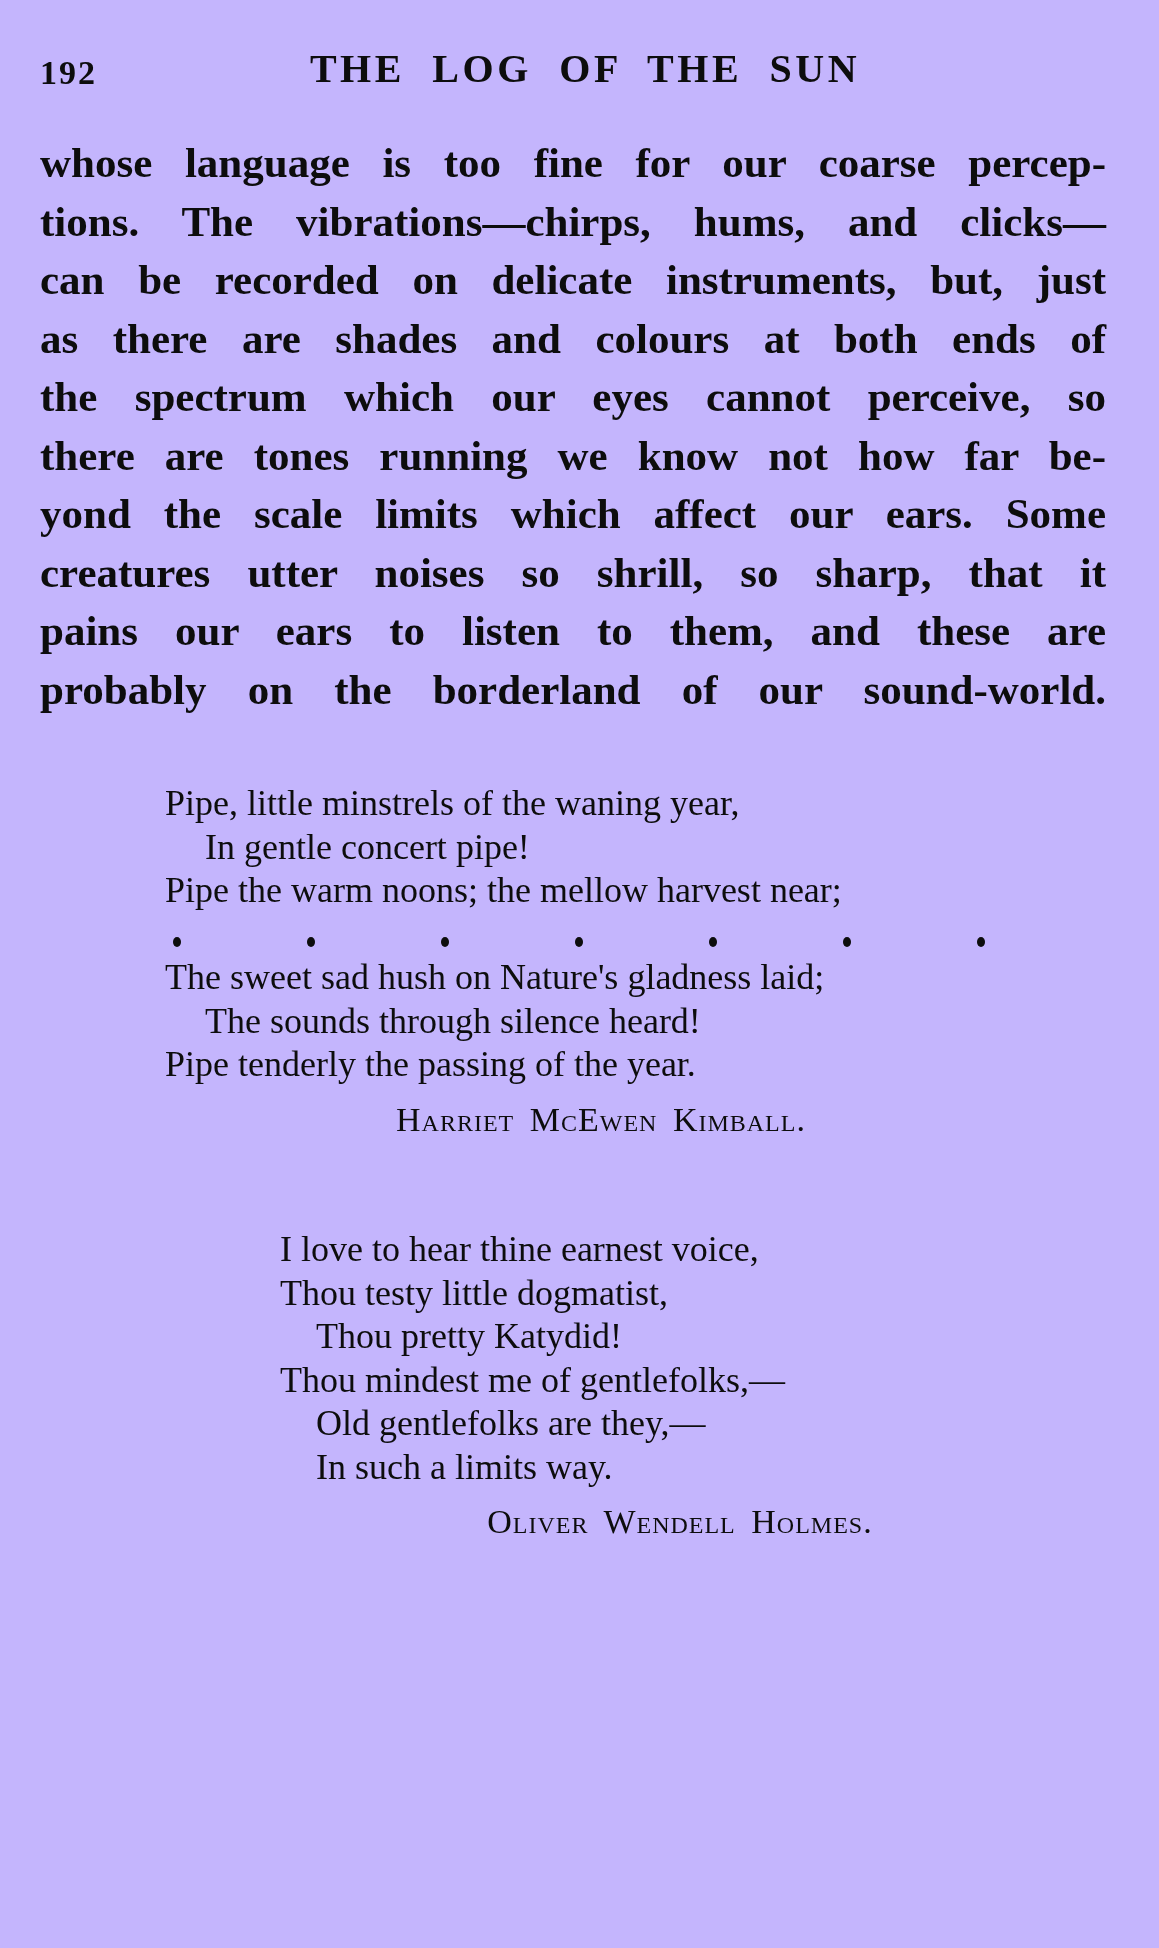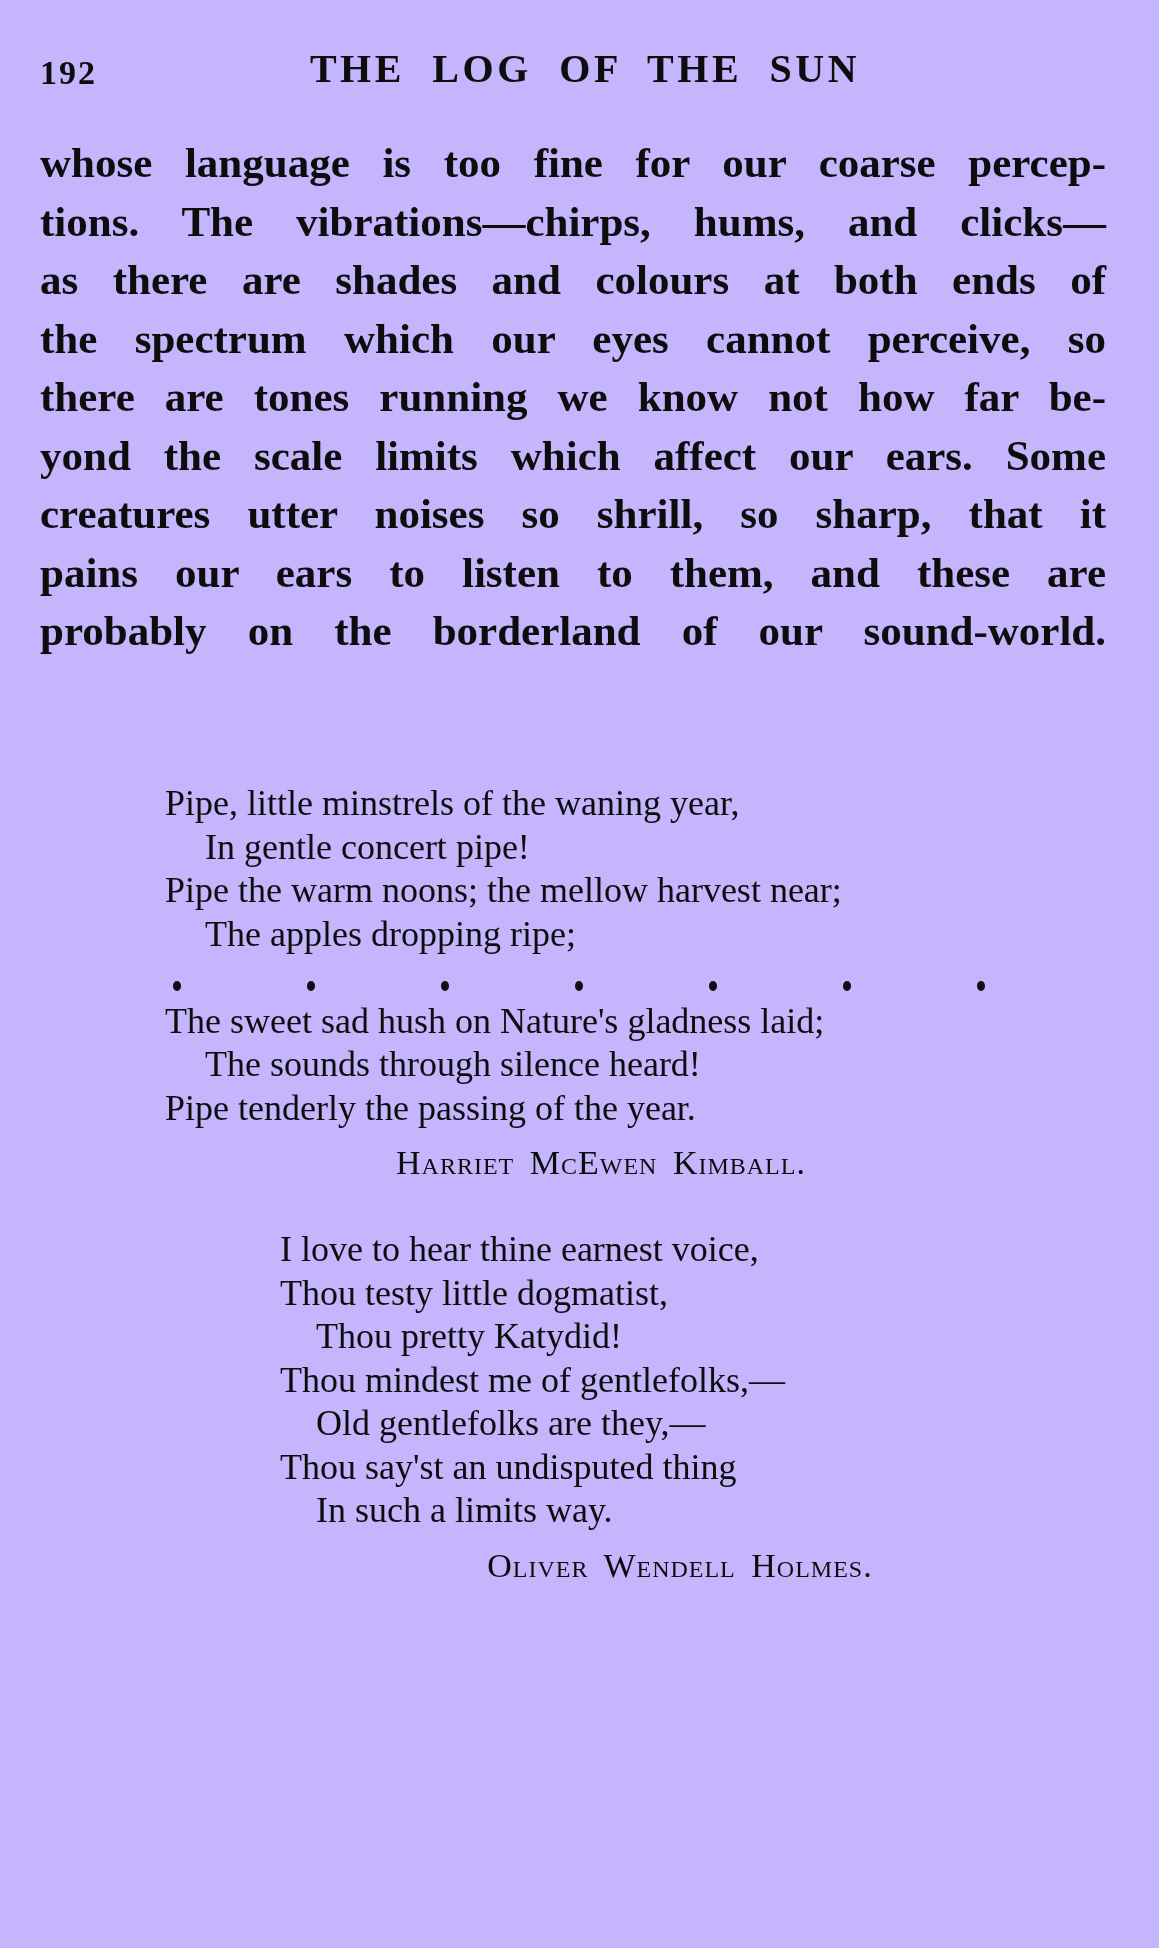--- a/index.html
+++ b/index.html
@@ -111,34 +111,34 @@
 <div class="page">
 
   <header class="page-header">
     <span class="page-number">192</span>
     <span class="running-title">THE LOG OF THE SUN</span>
   </header>
 
   <main class="body-text">
     <div class="para-line">whose language is too fine for our coarse percep-</div>
     <div class="para-line">tions. The vibrations—chirps, hums, and clicks—</div>
+    <div class="para-line">can be recorded on delicate instruments, but, just</div>
     <div class="para-line">as there are shades and colours at both ends of</div>
     <div class="para-line">the spectrum which our eyes cannot perceive, so</div>
     <div class="para-line">there are tones running we know not how far be-</div>
     <div class="para-line">yond the scale limits which affect our ears. Some</div>
     <div class="para-line">creatures utter noises so shrill, so sharp, that it</div>
     <div class="para-line">pains our ears to listen to them, and these are</div>
     <div class="para-line">probably on the borderland of our sound-world.</div>
   </main>
 
   <section class="poem poem-1">
     <div class="poem-line">Pipe, little minstrels of the waning year,</div>
     <div class="poem-line indent-1">In gentle concert pipe!</div>
     <div class="poem-line">Pipe the warm noons; the mellow harvest near;</div>
-    <div class="poem-line indent-1">The apples dropping ripe;</div>
     <div class="dots-row" id="dots-row">
         <span class="dot"></span>
         <span class="dot"></span>
         <span class="dot"></span>
         <span class="dot"></span>
         <span class="dot"></span>
         <span class="dot"></span>
         <span class="dot"></span>
       </div>
     <div class="poem-line">The sweet sad hush on Nature's gladness laid;</div>
@@ -146,18 +146,17 @@
     <div class="poem-line">Pipe tenderly the passing of the year.</div>
     <div class="attribution">Harriet McEwen Kimball.</div>
   </section>
 
   <section class="poem poem-2">
     <div class="poem-line">I love to hear thine earnest voice,</div>
     <div class="poem-line">Thou testy little dogmatist,</div>
     <div class="poem-line indent-2">Thou pretty Katydid!</div>
     <div class="poem-line">Thou mindest me of gentlefolks,—</div>
     <div class="poem-line indent-2">Old gentlefolks are they,—</div>
-    <div class="poem-line">Thou say'st an undisputed thing</div>
     <div class="poem-line indent-2">In such a limits way.</div>
     <div class="attribution">Oliver Wendell Holmes.</div>
   </section>
 
 </div>
 
 </body></html>

